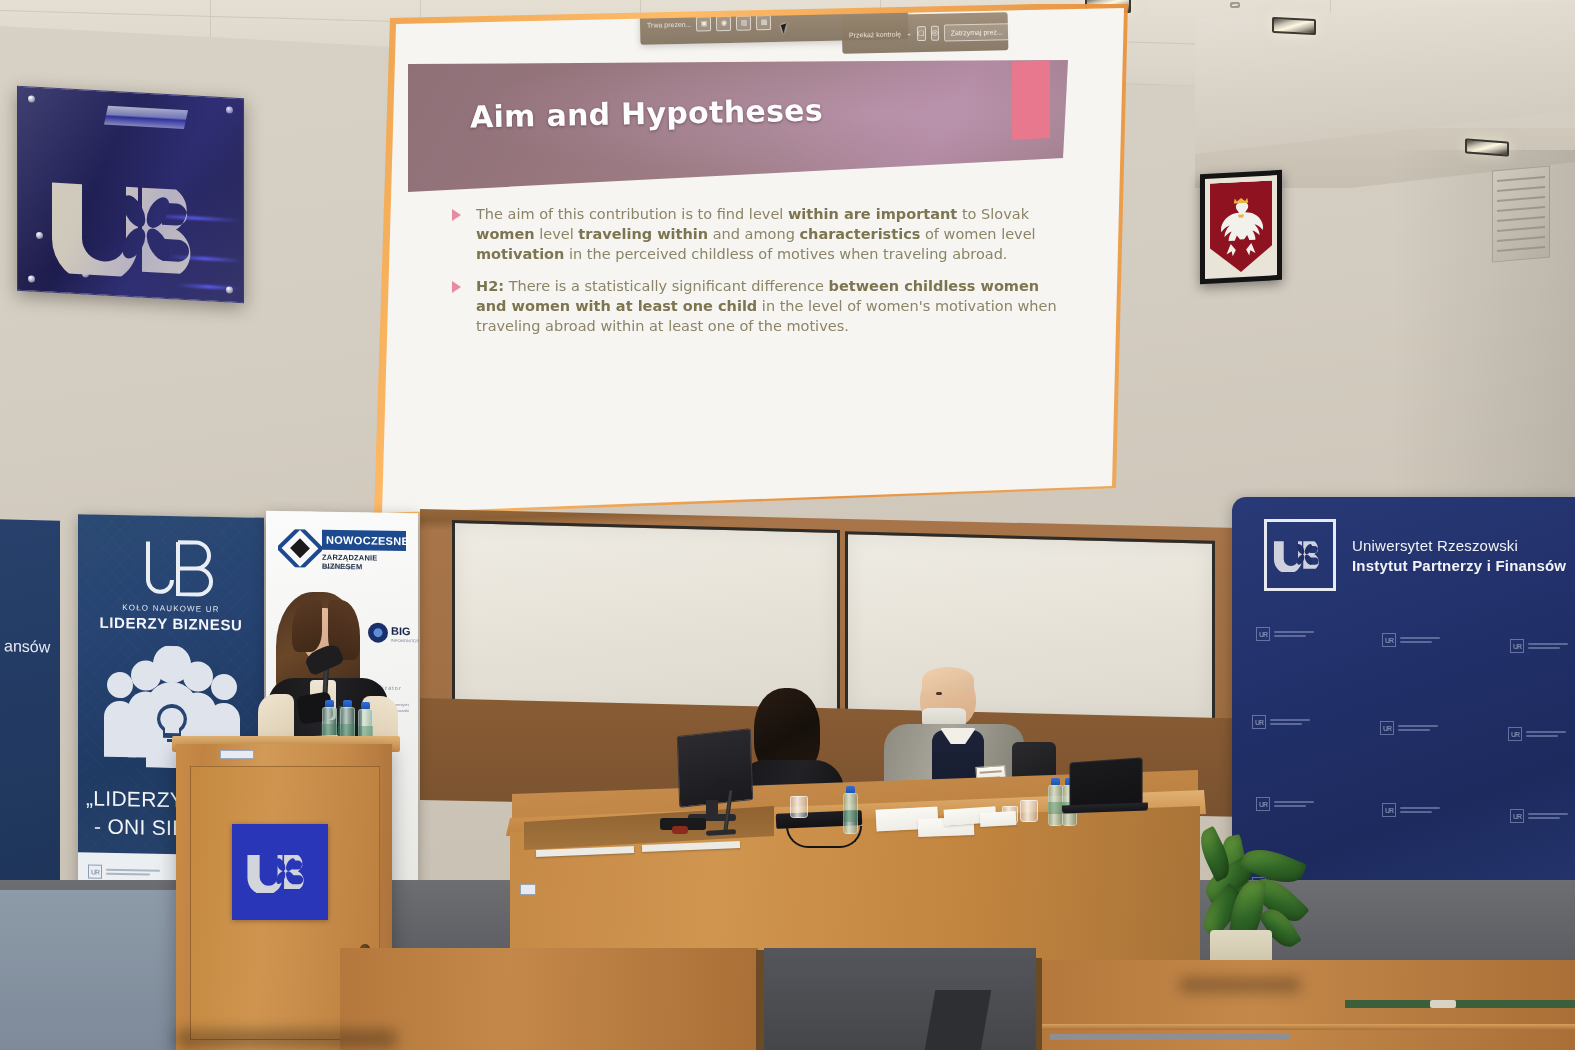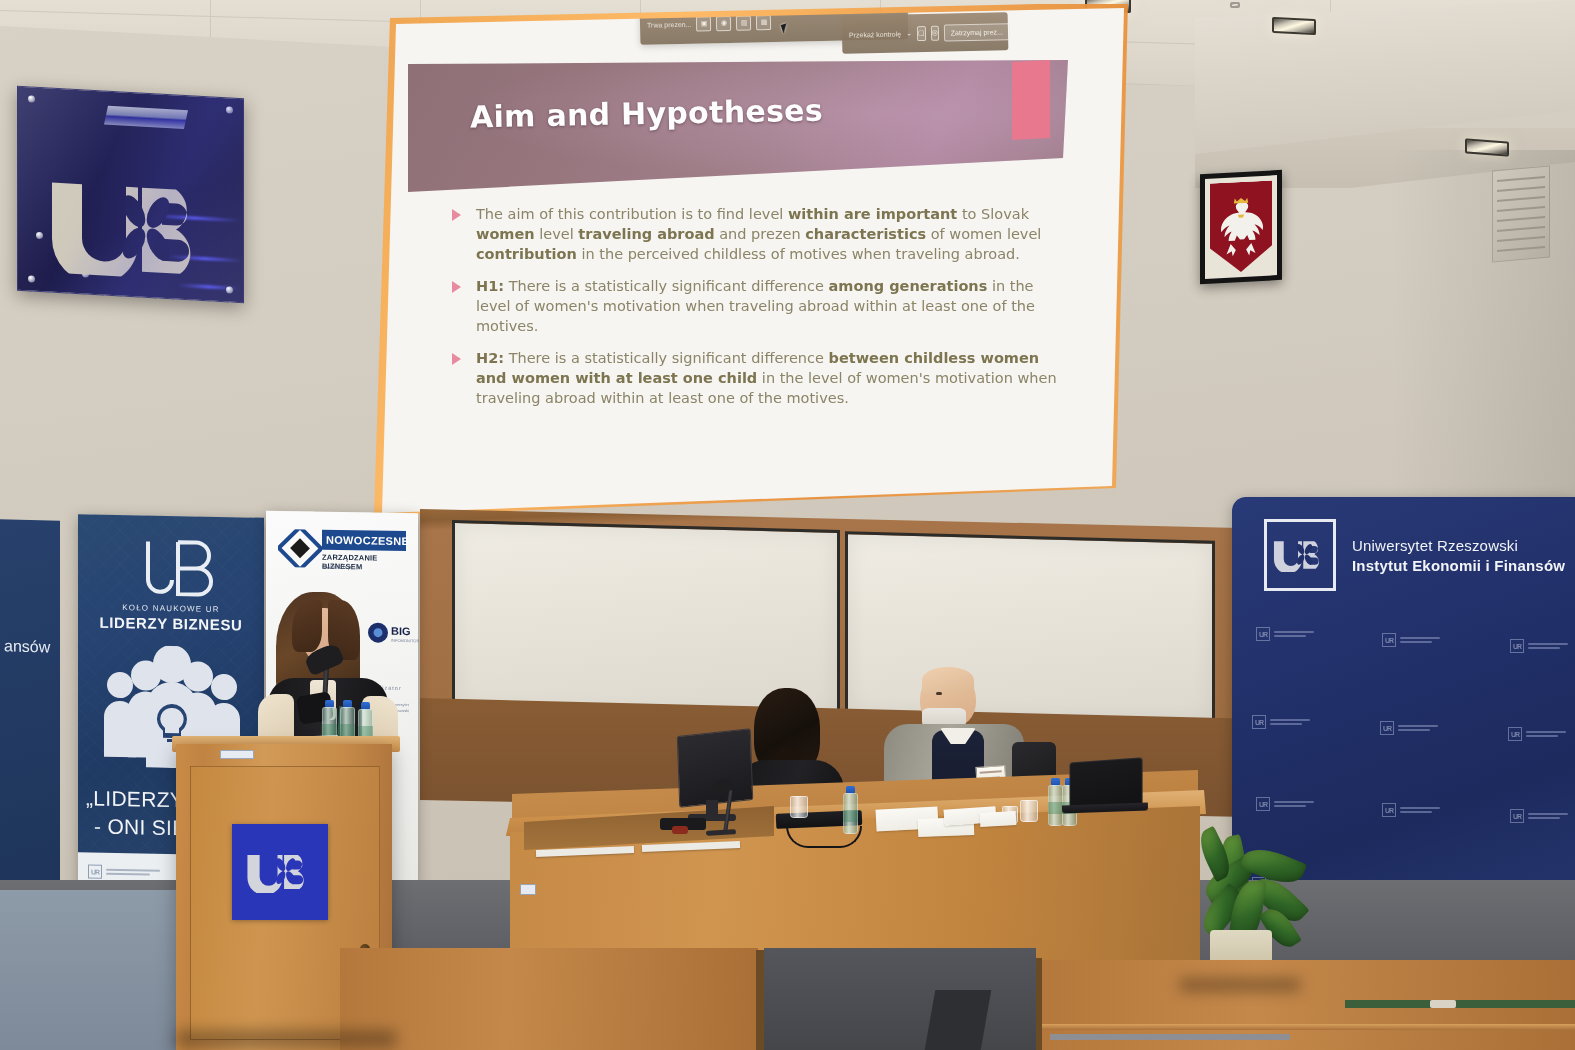--- a/index.html
+++ b/index.html
@@ -474,25 +474,21 @@
     <div class="slide">
       <div class="slide-inner">
 
         <div class="hdr-band"></div>
         <div class="pink-accent"></div>
         <div class="hdr-title">Aim and Hypotheses</div>
 
         <div class="slide-body">
           <div class="bul">
             <span class="tri"></span>
-            <p><span>The aim of this contribution is to find level </span><b>within are important</b><span> to Slovak </span><b>women</b><span> level </span><b>traveling abroad</b><span> and prezen </span><b>characteristics</b><span> of women level </span><b>contribution</b><span> in the perceived childless of motives when traveling abroad.</span></p>
-          </div>
-          <div class="bul">
-            <span class="tri"></span>
-            <p><b>H1:</b><span> There is a statistically significant difference </span><b>among generations</b><span> in the level of women's motivation when traveling abroad within at least one of the motives.</span></p>
+            <p><span>The aim of this contribution is to find level </span><b>within are important</b><span> to Slovak </span><b>women</b><span> level </span><b>traveling within</b><span> and among </span><b>characteristics</b><span> of women level </span><b>motivation</b><span> in the perceived childless of motives when traveling abroad.</span></p>
           </div>
           <div class="bul">
             <span class="tri"></span>
             <p><b>H2:</b><span> There is a statistically significant difference </span><b>between childless women and women with at least one child</b><span> in the level of women's motivation when traveling abroad within at least one of the motives.</span></p>
           </div>
         </div>
 
         <div class="tb">
           <span class="tb-lbl">Trwa prezen...</span>
           <span class="tb-btn">▣</span>
@@ -634,21 +630,21 @@
           <g fill="#22306a">
             <ellipse cx="88" cy="30" rx="9" ry="17" transform="rotate(-28 88 30)"></ellipse>
             <ellipse cx="112" cy="30" rx="9" ry="17" transform="rotate(28 112 30)"></ellipse>
             <ellipse cx="88" cy="62" rx="9" ry="17" transform="rotate(28 88 62)"></ellipse>
             <ellipse cx="112" cy="62" rx="9" ry="17" transform="rotate(-28 112 62)"></ellipse>
           </g>
         </svg>
       </div>
     </div>
     <div class="bn-txt" style="left:120px;top:40px;font-size:15px;letter-spacing:.2px;">Uniwersytet Rzeszowski</div>
-    <div class="bn-txt" style="left:120px;top:60px;font-size:15px;font-weight:bold;letter-spacing:.2px;">Instytut Ekonomii i Finansów</div>
+    <div class="bn-txt" style="left:120px;top:60px;font-size:15px;font-weight:bold;letter-spacing:.2px;">Instytut Partnerzy i Finansów</div>
 
     <div class="wm" style="left:24px;top:130px;">
       <span class="wm-box">UR</span>
       <span class="wm-lines">
           <i style="width:40px"></i>
           <i style="width:32px"></i>
         </span>
     </div>
     <div class="wm" style="left:150px;top:136px;">
       <span class="wm-box">UR</span>

